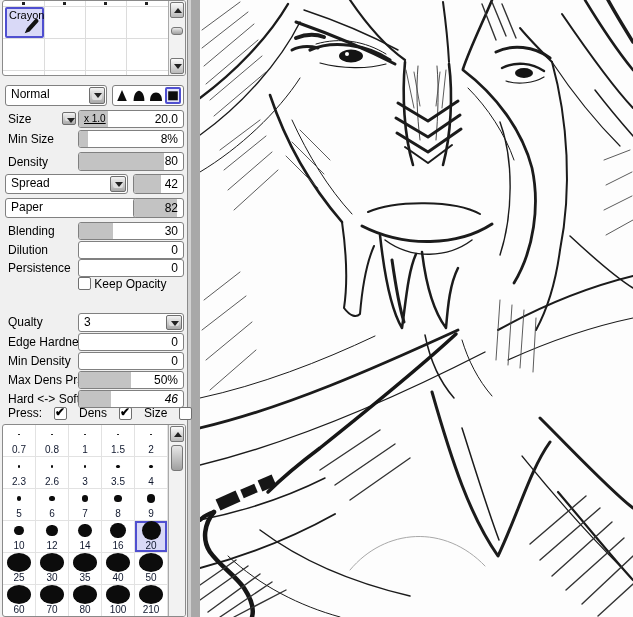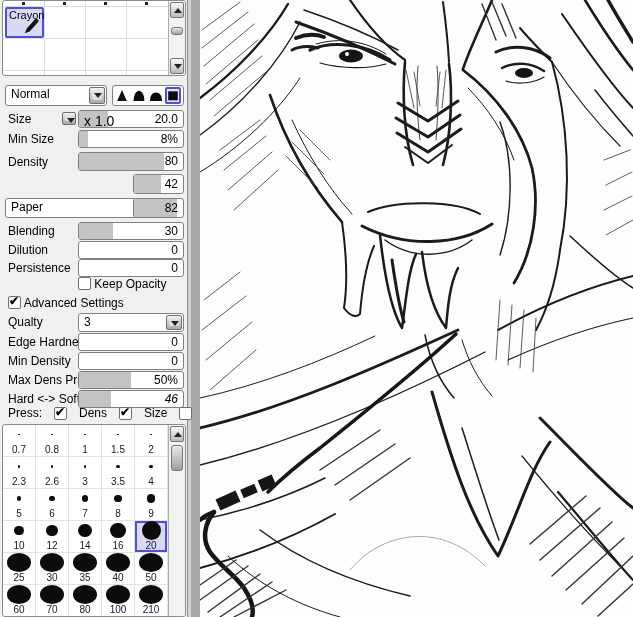--- a/index.html
+++ b/index.html
@@ -40,21 +40,21 @@
   .dd-text { position:absolute; left:5px; top:1px; font-size:12px; }
   .dd-btn { position:absolute; right:1px; top:1px; bottom:1px; width:16px;
     background:linear-gradient(#f4f4f4,#a8a8a8); border:1px solid #6e6e6e; border-radius:2px; }
   .dd-btn::before { content:""; position:absolute; left:2px; top:3px; right:2px; bottom:3px;
     background:#dfdfdf; border-radius:2px; }
   .dd-btn::after { content:""; position:absolute; left:4px; top:5px; width:0; height:0;
     border-left:4px solid transparent; border-right:4px solid transparent; border-top:5px solid #222; }
   .slider { position:absolute; background:#fff; border:1px solid #808080; border-radius:3px; overflow:hidden; }
   .sl-fill { position:absolute; left:0; top:0; bottom:0; background:#c3c3c3; }
   .sl-val { position:absolute; right:5px; top:1px; font-size:12px; }
-  .sl-pre { position:absolute; left:5px; top:2px; font-size:14px;text-decoration:underline; }
+  .sl-pre { position:absolute; left:5px; top:2px; font-size:10px;text-decoration:underline; }
 
   
   .cb { display:inline-block; position:relative; width:13px; height:13px; background:#fff;
     border:1px solid #6f6f6f; border-radius:2px; vertical-align:-2px; }
   .cb.checked::after { content:"\2714"; position:absolute; left:0px; top:-3px;
     font-size:12px; font-weight:bold; color:#000; }
 
   
   #shape-group { position:absolute; left:112px; top:0; width:72px; height:21px;
     background:#fff; border:1px solid #808080; border-radius:3px; display:flex; align-items:center; }
@@ -160,20 +160,24 @@
       <span class="sl-fill" style="width: 9%;"></span>
       <span class="sl-val">8%</span>
     </div>
 
     <span class="lbl" style="top:155px">Density</span>
     <div class="slider" style="left:78px; top:152px; width:106px; height:19px;">
       <span class="sl-fill" style="width: 82%;"></span>
       <span class="sl-val">80</span>
     </div>
 
+    <div class="dropdown" style="left:5px; top:174px; width:123px; height:20px;">
+      <span class="dd-text">Spread</span>
+      <span class="dd-btn"></span>
+    </div>
     <div class="slider" style="left:133px; top:174px; width:51px; height:20px;">
       <span class="sl-fill" style="width: 55%;"></span>
       <span class="sl-val" style="top:2px">42</span>
     </div>
 
     <div class="dropdown" style="left:5px; top:198px; width:147px; height:20px;">
       <span class="dd-text">Paper</span>
       <span class="dd-btn"></span>
     </div>
     <div class="slider" style="left:133px; top:198px; width:51px; height:20px;">
@@ -195,24 +199,20 @@
     <div class="slider" style="left:78px; top:259px; width:106px; height:18px;">
       <span class="sl-fill" style="width: 0%;"></span>
       <span class="sl-val">0</span>
     </div>
 
     <div style="position:absolute; left:78px; top:277px; font-size:12px;">
       <span class="cb"></span>
       <span>Keep Opacity</span>
     </div>
 
-    <div style="position:absolute; left:8px; top:296px; font-size:12px;">
-      <span class="cb checked"></span>
-      <span>Advanced Settings</span>
-    </div>
 
     <span class="lbl" style="top:315px">Qualty</span>
     <div class="dropdown" style="left:78px; top:313px; width:106px; height:19px;">
       <span class="dd-text">3</span>
       <span class="dd-btn"></span>
     </div>
 
     <span class="lbl" style="top:335px">Edge Hardness</span>
     <div class="slider" style="left:78px; top:333px; width:106px; height:18px;">
       <span class="sl-fill" style="width: 0%;"></span>

